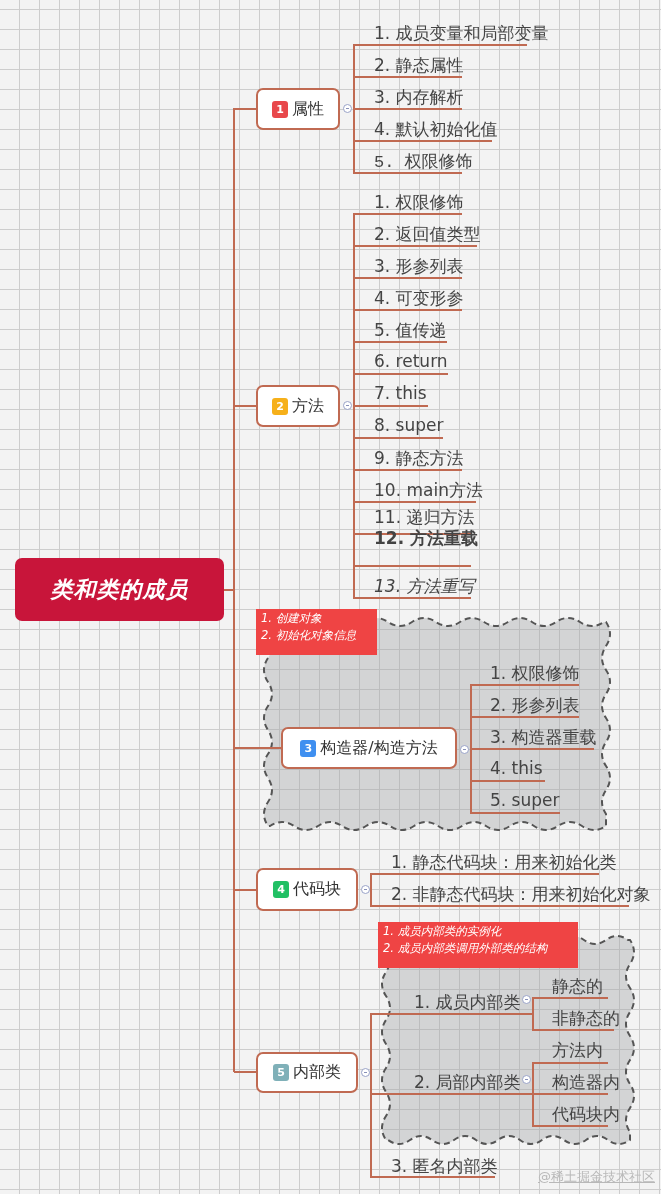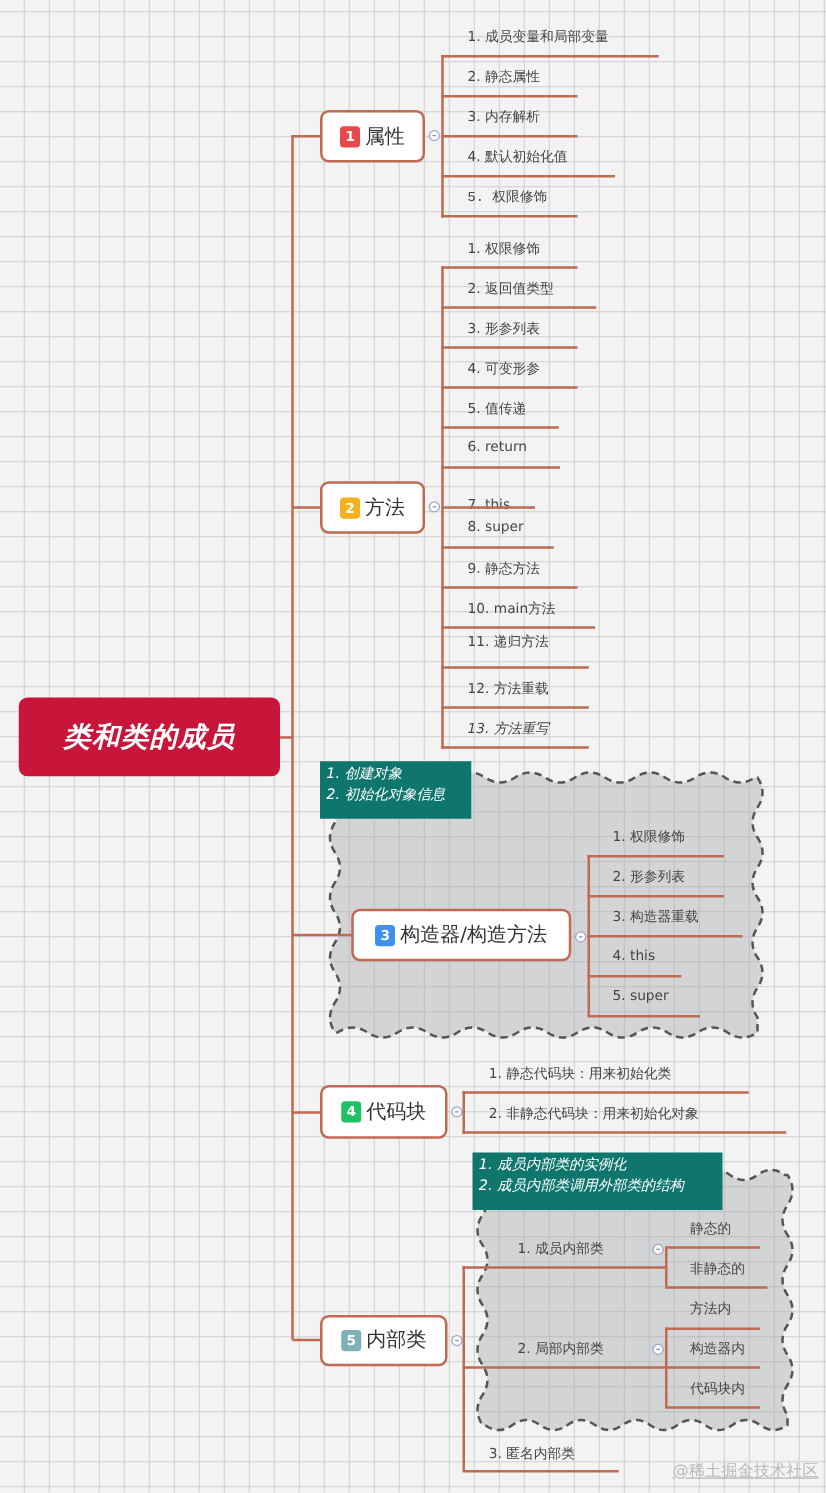--- a/index.html
+++ b/index.html
@@ -32,23 +32,23 @@
     width:16px; height:17px; border-radius:3px; color:#fff; font-size:11px; font-weight:bold;
     margin-right:4px;
   }
   .collapse {
     position:absolute; width:9px; height:9px; border:1px solid #9aa3c8; border-radius:50%;
     background:#fff; box-sizing:border-box;
   }
   .collapse::after {
     content:""; position:absolute; left:2px; top:3px; width:3px; height:1px; background:#8890b8;
   }
-  .leaf { position:absolute; font-size:11px; color:#444; white-space:nowrap; }
+  .leaf { position:absolute; font-size:17px; color:#444; white-space:nowrap; }
   .note {
-    position:absolute; background:#0f766e; color:#fff; font-style:italic; font-size:11.5px;
+    position:absolute; background:#ef4444; color:#fff; font-style:italic; font-size:11.5px;
     line-height:17px; padding:1px 5px; box-sizing:border-box;
   }
   .boundary { position:absolute; }
   .watermark { position:absolute; font-size:13px; color:#b8b8b8; right:6px; bottom:8px;text-decoration:underline; }
 </style>
 </head>
 <body>
 
 <svg class="boundary" style="left:262px;top:612px;" width="354" height="222" viewBox="0 0 354 222">
   <path d="M6 10 q 12 -8 24 0 t 24 0 t 24 0 t 24 0 t 24 0 t 24 0 t 24 0 t 24 0 t 24 0 t 24 0 t 24 0 t 24 0 t 24 0 t 24 0 l 2 0
@@ -103,31 +103,31 @@
 <div class="leaf" style="left:374px;top:223px;">2. 返回值类型</div>
 <div class="line" style="left:353px;top:245px;width:124px;height:2px;"></div>
 <div class="leaf" style="left:374px;top:255px;">3. 形参列表</div>
 <div class="line" style="left:353px;top:277px;width:109px;height:2px;"></div>
 <div class="leaf" style="left:374px;top:287px;">4. 可变形参</div>
 <div class="line" style="left:353px;top:309px;width:109px;height:2px;"></div>
 <div class="leaf" style="left:374px;top:319px;">5. 值传递</div>
 <div class="line" style="left:353px;top:341px;width:94px;height:2px;"></div>
 <div class="leaf" style="left:374px;top:351px;">6. return</div>
 <div class="line" style="left:353px;top:373px;width:95px;height:2px;"></div>
-<div class="leaf" style="left:374px;top:383px;margin-top:14px;">7. this</div>
+<div class="leaf" style="left:374px;top:383px;">7. this</div>
 <div class="line" style="left:353px;top:405px;width:75px;height:2px;"></div>
 <div class="leaf" style="left:374px;top:415px;">8. super</div>
 <div class="line" style="left:353px;top:437px;width:90px;height:2px;"></div>
 <div class="leaf" style="left:374px;top:447px;">9. 静态方法</div>
 <div class="line" style="left:353px;top:469px;width:109px;height:2px;"></div>
 <div class="leaf" style="left:374px;top:479px;">10. main方法</div>
 <div class="line" style="left:353px;top:501px;width:123px;height:2px;"></div>
 <div class="leaf" style="left:374px;top:506px;">11. 递归方法</div>
 <div class="line" style="left:353px;top:533px;width:118px;height:2px;"></div>
-<div class="leaf" style="left:374px;top:543px;">12. 方法重载</div>
+<div class="leaf" style="left:374px;top:527px;font-weight:bold;">12. 方法重载</div>
 <div class="line" style="left:353px;top:565px;width:118px;height:2px;"></div>
 <div class="leaf" style="left:374px;top:575px;font-style:italic;">13. 方法重写</div>
 <div class="line" style="left:353px;top:597px;width:118px;height:2px;"></div>
 
 <div class="note" style="left:256px;top:609px;width:121px;height:46px;">
   <div>1. 创建对象</div>
   <div>2. 初始化对象信息</div>
 </div>
 <div class="node" style="left:281px;top:727px;width:176px;height:42px;">
   <span class="badge" style="background:#3f8ff0;">3</span>

